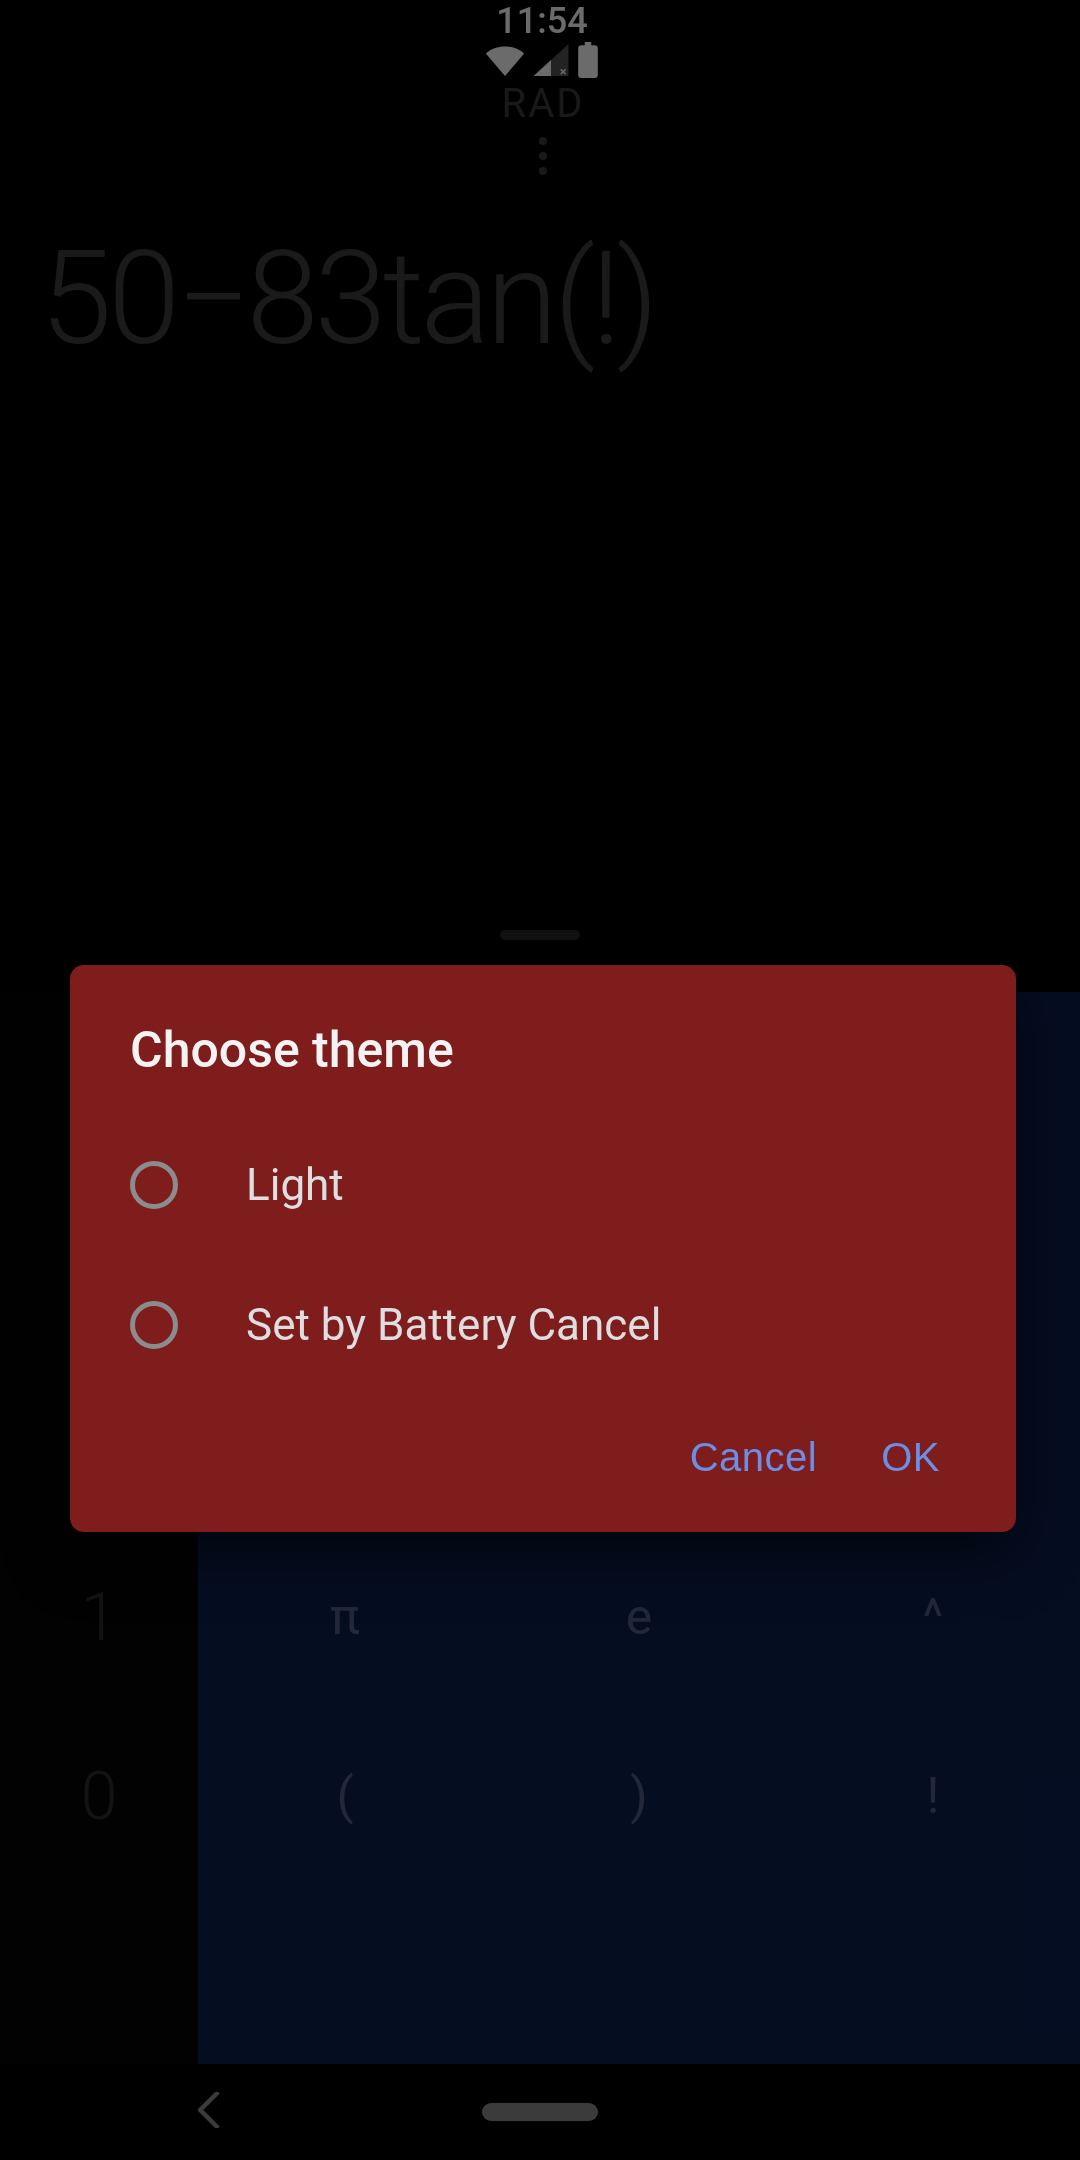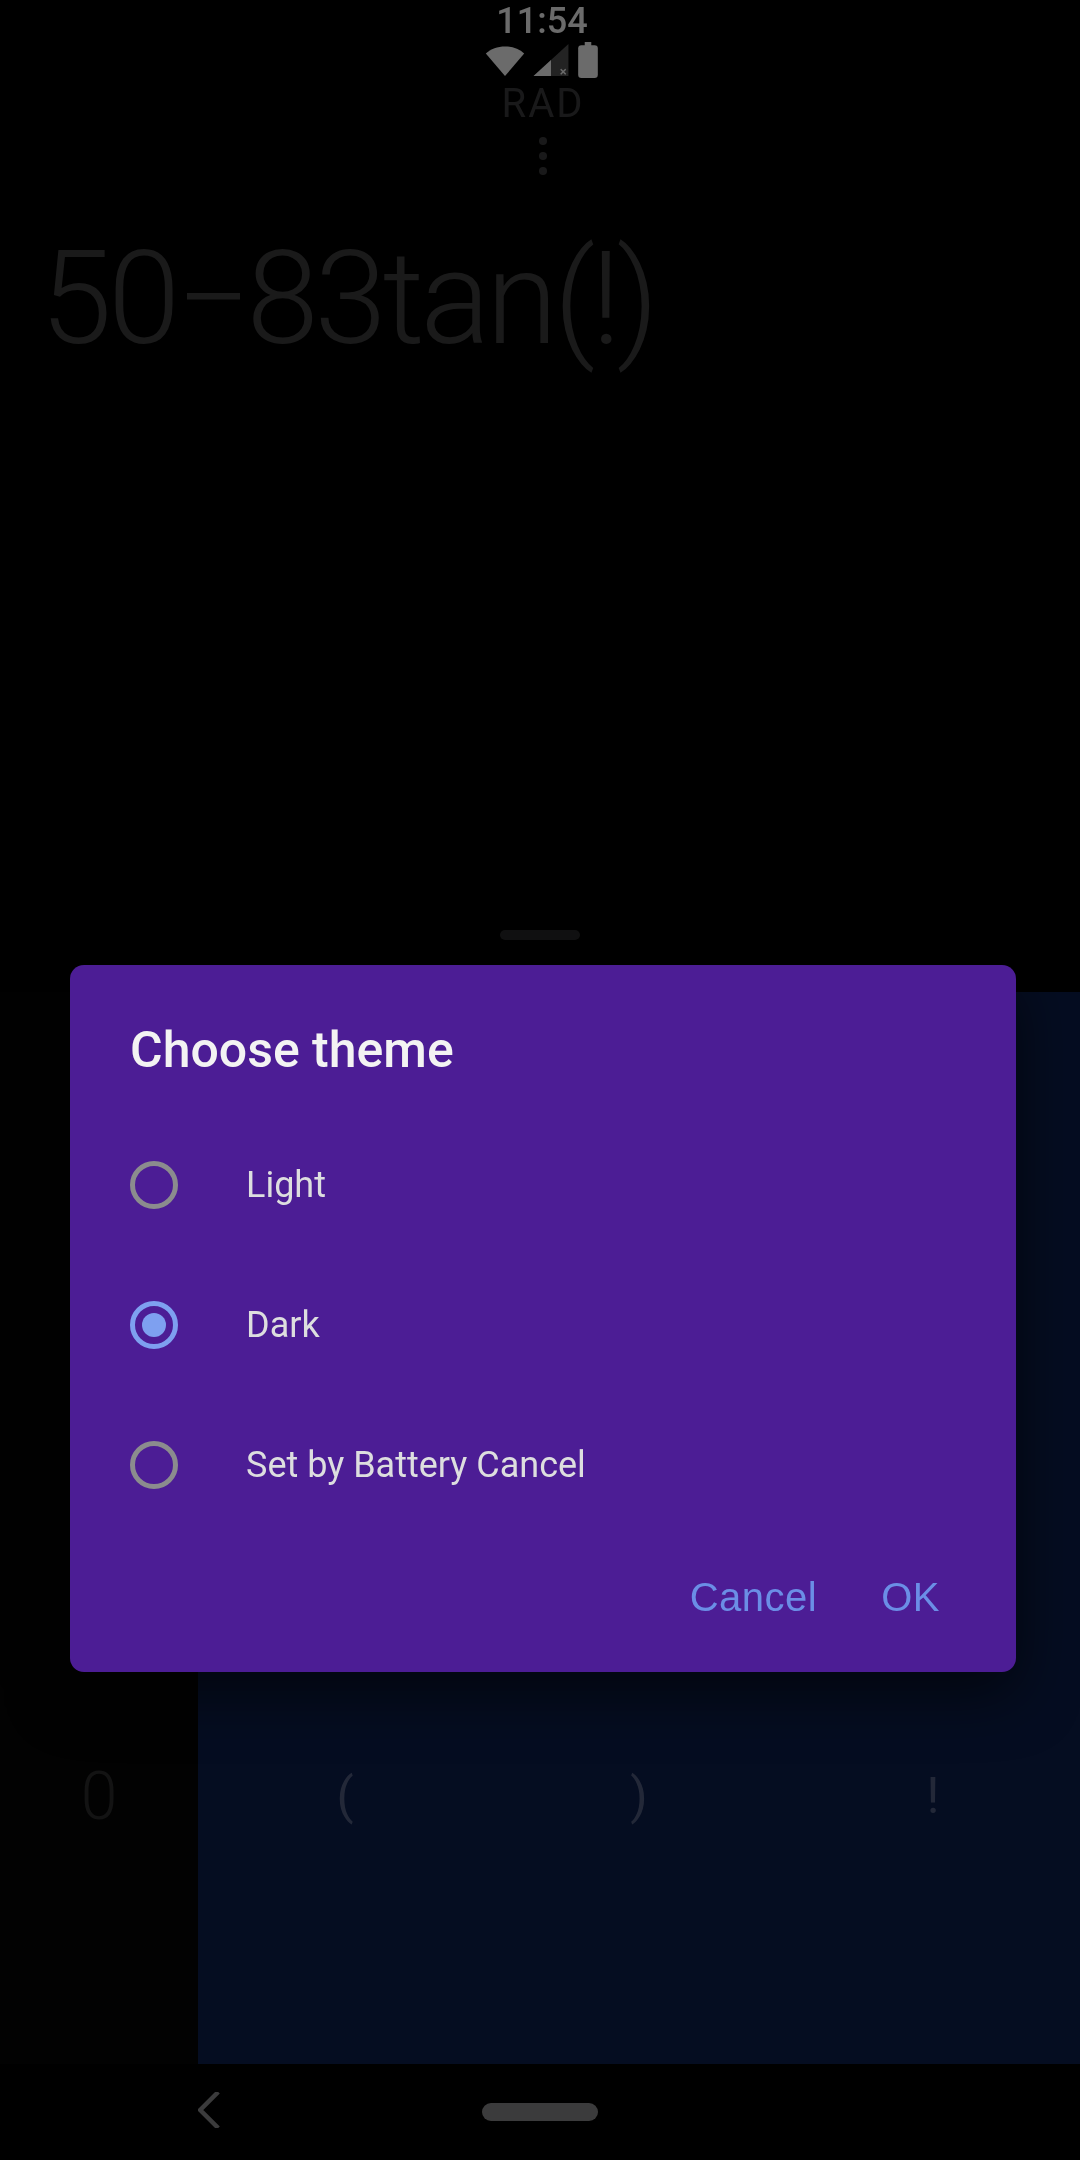--- a/index.html
+++ b/index.html
@@ -127,21 +127,21 @@
     inset: 0;
     background: rgba(0,0,0,0.58);
   }
 
   
   .dialog {
     position: absolute;
     left: 70px;
     right: 64px;
     top: 965px;
-    background: #4c1d95;
+    background: #7f1d1d;
     border-radius: 14px;
     padding: 56px 0 24px 0;
     box-shadow: 0 20px 60px rgba(0,0,0,0.6);
   }
   .dialog-title {
     font-size: 50px;
     font-weight: 500;
     color: #f3f3f3;
     padding: 0 60px 36px 60px;
   }
@@ -154,21 +154,21 @@
   }
   .radio {
     width: 48px; height: 48px;
     border-radius: 50%;
     border: 5px solid #8b8c8e;
     display: flex; align-items: center; justify-content: center;
     flex-shrink: 0;
   }
   .radio.selected { border-color: #7ea0f0; }
   .radio-dot { width: 24px; height: 24px; border-radius: 50%; background: #7ea0f0; }
-  .option-label { font-size: 36px; color: #dddedf; }
+  .option-label { font-size: 44px; color: #dddedf; }
 
   .dialog-actions {
     display: flex;
     justify-content: flex-end;
     gap: 64px;
     padding: 40px 76px 28px 0;
   }
   .dlg-btn {
     font-size: 40px;
     font-weight: 500;
@@ -256,26 +256,20 @@
 <div class="scrim"></div>
 
 <div class="dialog">
   <div class="dialog-title">Choose theme</div>
 
   <div class="option-row">
     <span class="radio"></span>
     <span class="option-label">Light</span>
   </div>
 
-  <div class="option-row">
-    <span class="radio selected">
-        <span class="radio-dot"></span>
-      </span>
-    <span class="option-label">Dark</span>
-  </div>
 
   <div class="option-row">
     <span class="radio"></span>
     <span class="option-label">Set by Battery Cancel</span>
   </div>
 
   <div class="dialog-actions">
     <button class="dlg-btn">Cancel</button>
     <button class="dlg-btn">OK</button>
   </div>

